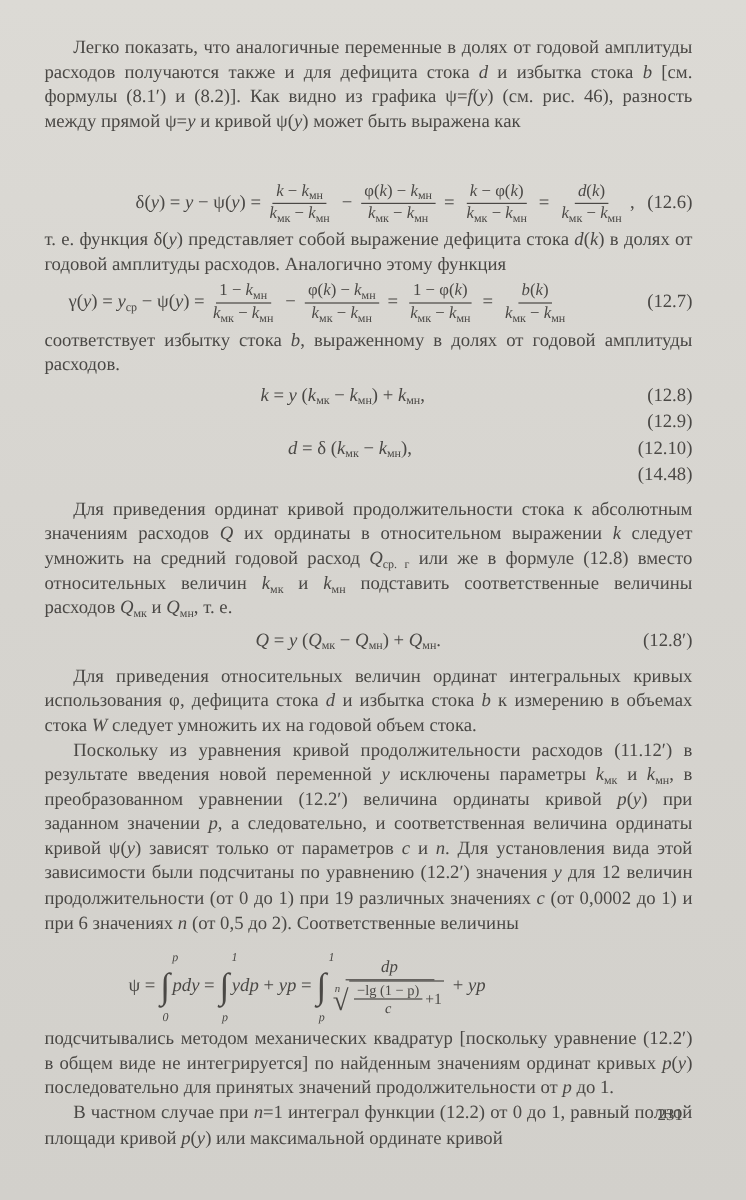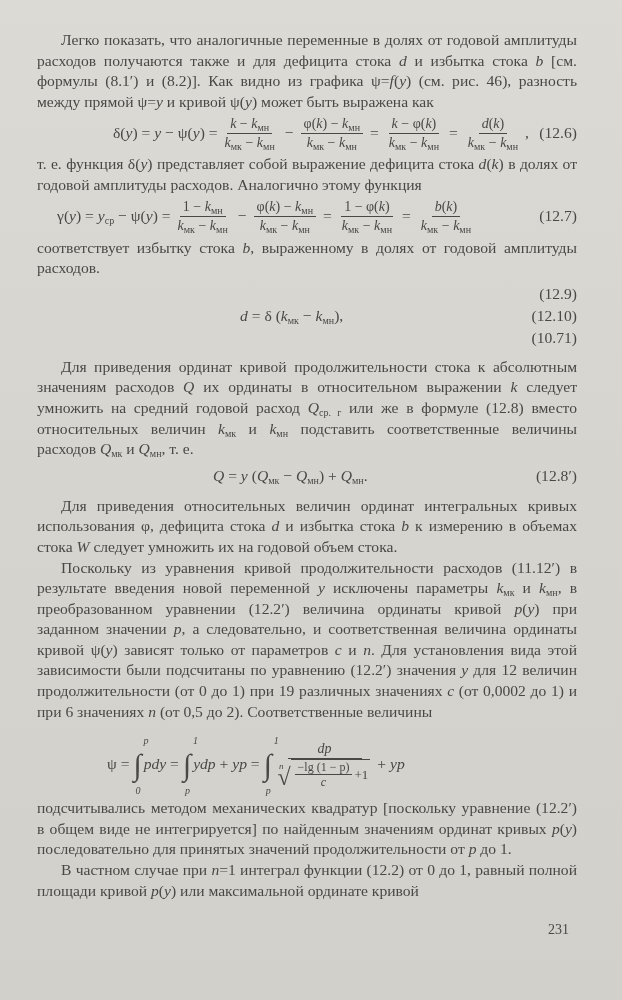--- a/index.html
+++ b/index.html
@@ -42,21 +42,21 @@
   .sqrt .inner { border-top: 1px solid #4a4845; padding: 0 2px; display: inline-flex; align-items: center; }
   .page-number { position: absolute; left: 548px; top: 922px; font-size: 14px; color: #4a4845; }
 </style>
 </head>
 <body>
 
 <div class="page">
 
   <p class="indent">Легко показать, что аналогичные переменные в долях от годовой амплитуды расходов получаются также и для дефицита стока <i>d</i> и избытка стока <i>b</i> [см. формулы (8.1′) и (8.2)]. Как видно из графика ψ=<i>f</i>(<i>y</i>) (см. рис. 46), разность между прямой ψ=<i>y</i> и кривой ψ(<i>y</i>) может быть выражена как</p>
 
-  <div class="eq" style="padding-left:76px;">
+  <div class="eq" style="padding-left:76px;margin-top:36px;">
     <span class="body">
       <span>δ(<i>y</i>)&nbsp;=&nbsp;<i>y</i>&nbsp;−&nbsp;ψ(<i>y</i>)&nbsp;=</span>
       <span class="frac">
           <span class="n"><i>k</i> − <i>k</i><sub>мн</sub></span>
           <span class="d"><i>k</i><sub>мк</sub> − <i>k</i><sub>мн</sub></span>
         </span>
       <span class="op">−</span>
       <span class="frac">
           <span class="n">φ(<i>k</i>) − <i>k</i><sub>мн</sub></span>
           <span class="d"><i>k</i><sub>мк</sub> − <i>k</i><sub>мн</sub></span>
@@ -101,28 +101,32 @@
         </span>
     </span>
     <span class="num">(12.7)</span>
   </div>
 
   <p>соответствует избытку стока <i>b</i>, выраженному в долях от годовой амплитуды расходов.</p>
 
 
   <div style="height:4px"></div>
   <div class="short-eq">
+    <span style="padding-left:180px;"><i>k</i> = <i>y</i> (<i>k</i><sub>мк</sub> − <i>k</i><sub>мн</sub>) + <i>k</i><sub>мн</sub>,</span>
+    <span class="num">(12.8)</span>
+  </div>
+  <div class="short-eq">
     <span class="num">(12.9)</span>
   </div>
   <div class="short-eq">
     <span style="padding-left:203px;"><i>d</i> = δ (<i>k</i><sub>мк</sub> − <i>k</i><sub>мн</sub>),</span>
     <span class="num">(12.10)</span>
   </div>
   <div class="short-eq">
-    <span class="num">(10.71)</span>
+    <span class="num">(14.48)</span>
   </div>
   <div style="height:8px"></div>
 
   <p class="indent">Для приведения ординат кривой продолжительности стока к абсолютным значениям расходов <i>Q</i> их ординаты в относительном выражении <i>k</i> следует умножить на средний годовой расход <i>Q</i><sub>ср. г</sub> или же в формуле (12.8) вместо относительных величин <i>k</i><sub>мк</sub> и <i>k</i><sub>мн</sub> подставить соответственные величины расходов <i>Q</i><sub>мк</sub> и <i>Q</i><sub>мн</sub>, т. е.</p>
 
   <div class="short-eq" style="height:32px;line-height:32px;">
     <span style="padding-left:176px;"><i>Q</i> = <i>y</i> (<i>Q</i><sub>мк</sub> − <i>Q</i><sub>мн</sub>) + <i>Q</i><sub>мн</sub>.</span>
     <span class="num">(12.8′)</span>
   </div>
   <div style="height:4px"></div>

